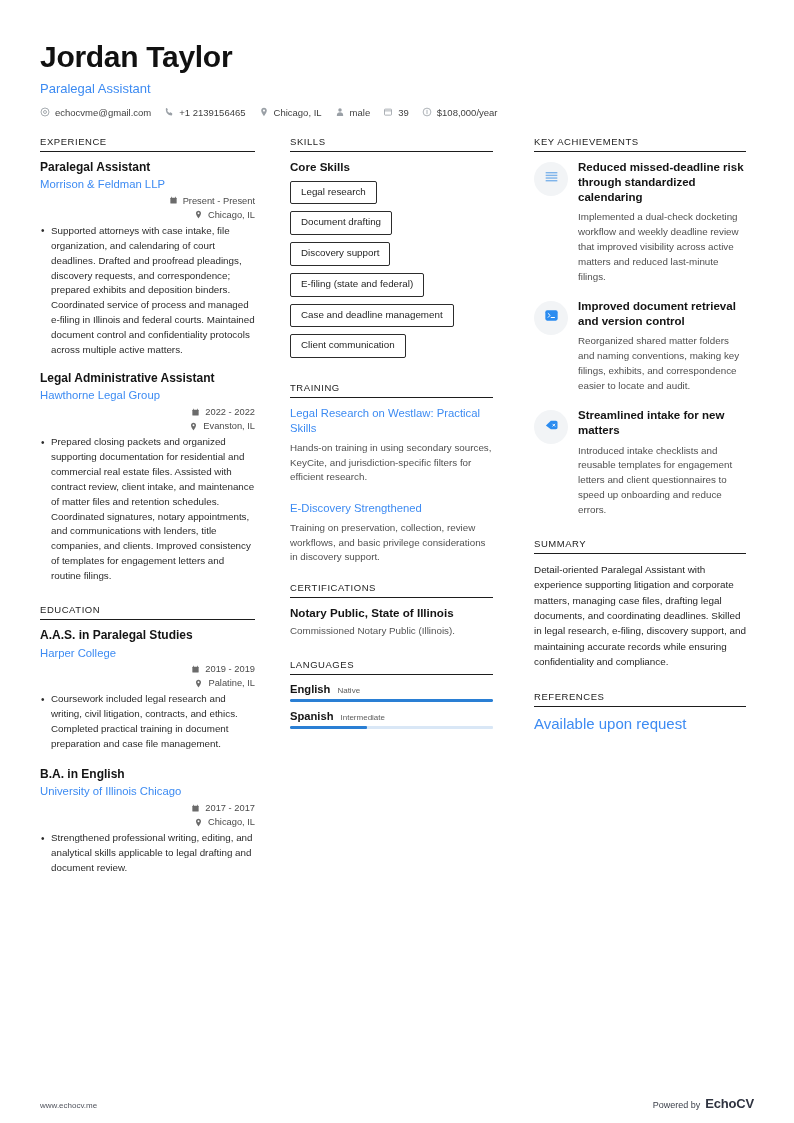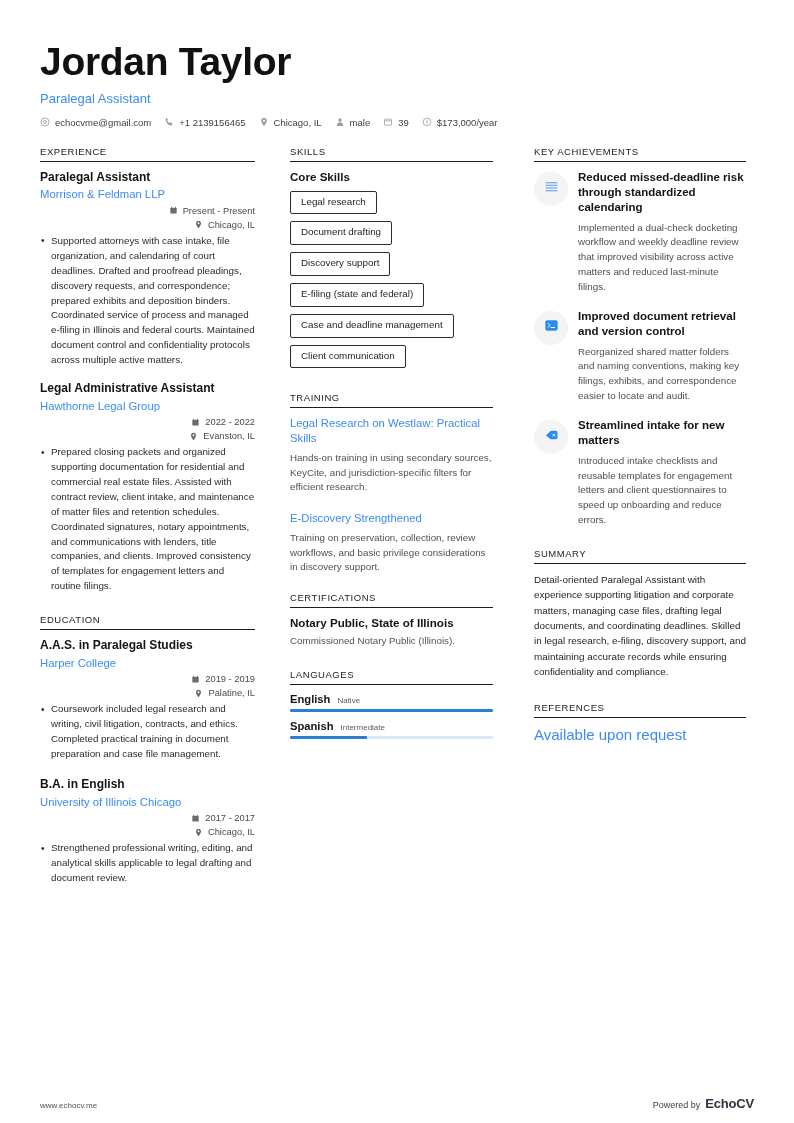--- a/index.html
+++ b/index.html
@@ -18,21 +18,21 @@
 
   .page {
     width: 794px;
     height: 1123px;
     padding: 40px 40px 0 40px;
     position: relative;
   }
 
   
   .name {
-    font-size: 39px;
+    font-size: 30px;
     font-weight: bold;
     letter-spacing: -0.3px;
     color: #111111;
     line-height: 1.12;
   }
   .job-title {
     font-size: 13px;
     color: #3d8bf2;
     margin-top: 7px;
     font-weight: normal;
@@ -350,21 +350,21 @@
         <span>39</span>
       </div>
 
       <div class="contact-item">
         <span class="ci">
           <svg viewBox="0 0 16 16" width="10" height="10" fill="none" stroke="currentColor" stroke-width="1.3">
             <circle cx="8" cy="8" r="6.2"></circle>
               <path d="M8 4.6v6.8"></path>
           </svg>
         </span>
-        <span>$173,000/year</span>
+        <span>$108,000/year</span>
       </div>
 
     </div>
   </div>
 
   <div class="columns">
 
     <div class="col-left">
 
       <div class="section">

